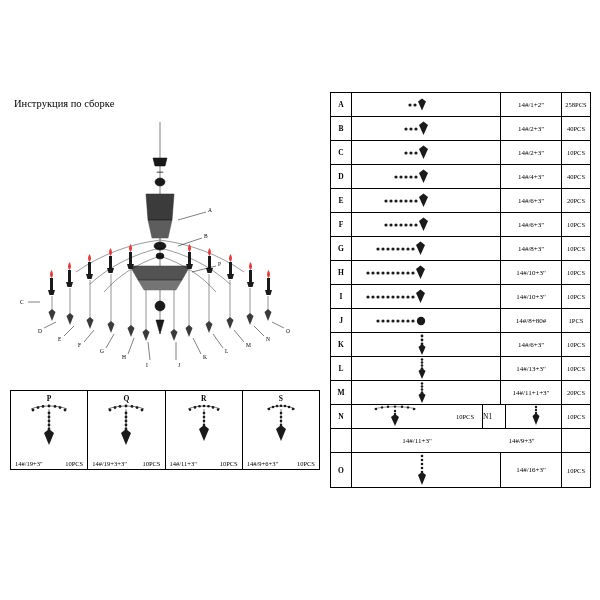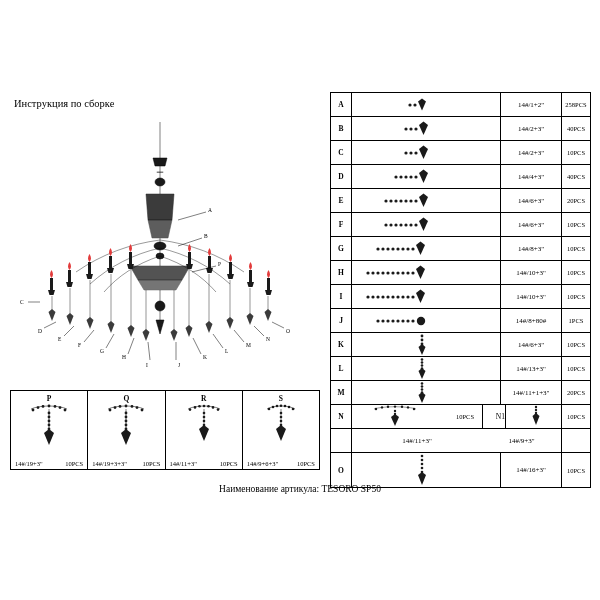--- a/index.html
+++ b/index.html
@@ -107,21 +107,21 @@
   
   .split-cell { position: relative; }
   .split-inner {
     display: flex;
     align-items: center;
     height: 100%;
   }
   .split-art { flex: 0 0 96px; position: relative; height: 100%; }
   .split-qty { flex: 0 0 34px; text-align: center; font-size: 6.5px; }
   .split-letter {
-    flex: 0 0 22px; text-align: right; font-size: 7.5px; font-weight: normal;
+    flex: 0 0 22px; text-align: left; font-size: 7.5px; font-weight: normal;
     border-left: 1px solid #000; height: 100%; line-height: 23px;
   }
   .split-art2 { flex: 0 0 60px; position: relative; height: 100%; border-left: 1px solid #000;}
 
   .caption {
     position: absolute;
     left: 0; right: 0;
     top: 484px;
     text-align: center;
     font-size: 9.5px;
@@ -760,15 +760,14 @@
             </g>
           </svg>
         </td>
         <td class="col-code">14#/16+3"</td>
         <td class="col-qty">10PCS</td>
       </tr>
 
     </tbody>
   </table>
 
-  <div class="caption">Наименование артикула: TESORO SP50</div>
 
 </div>
 
 </body></html>

